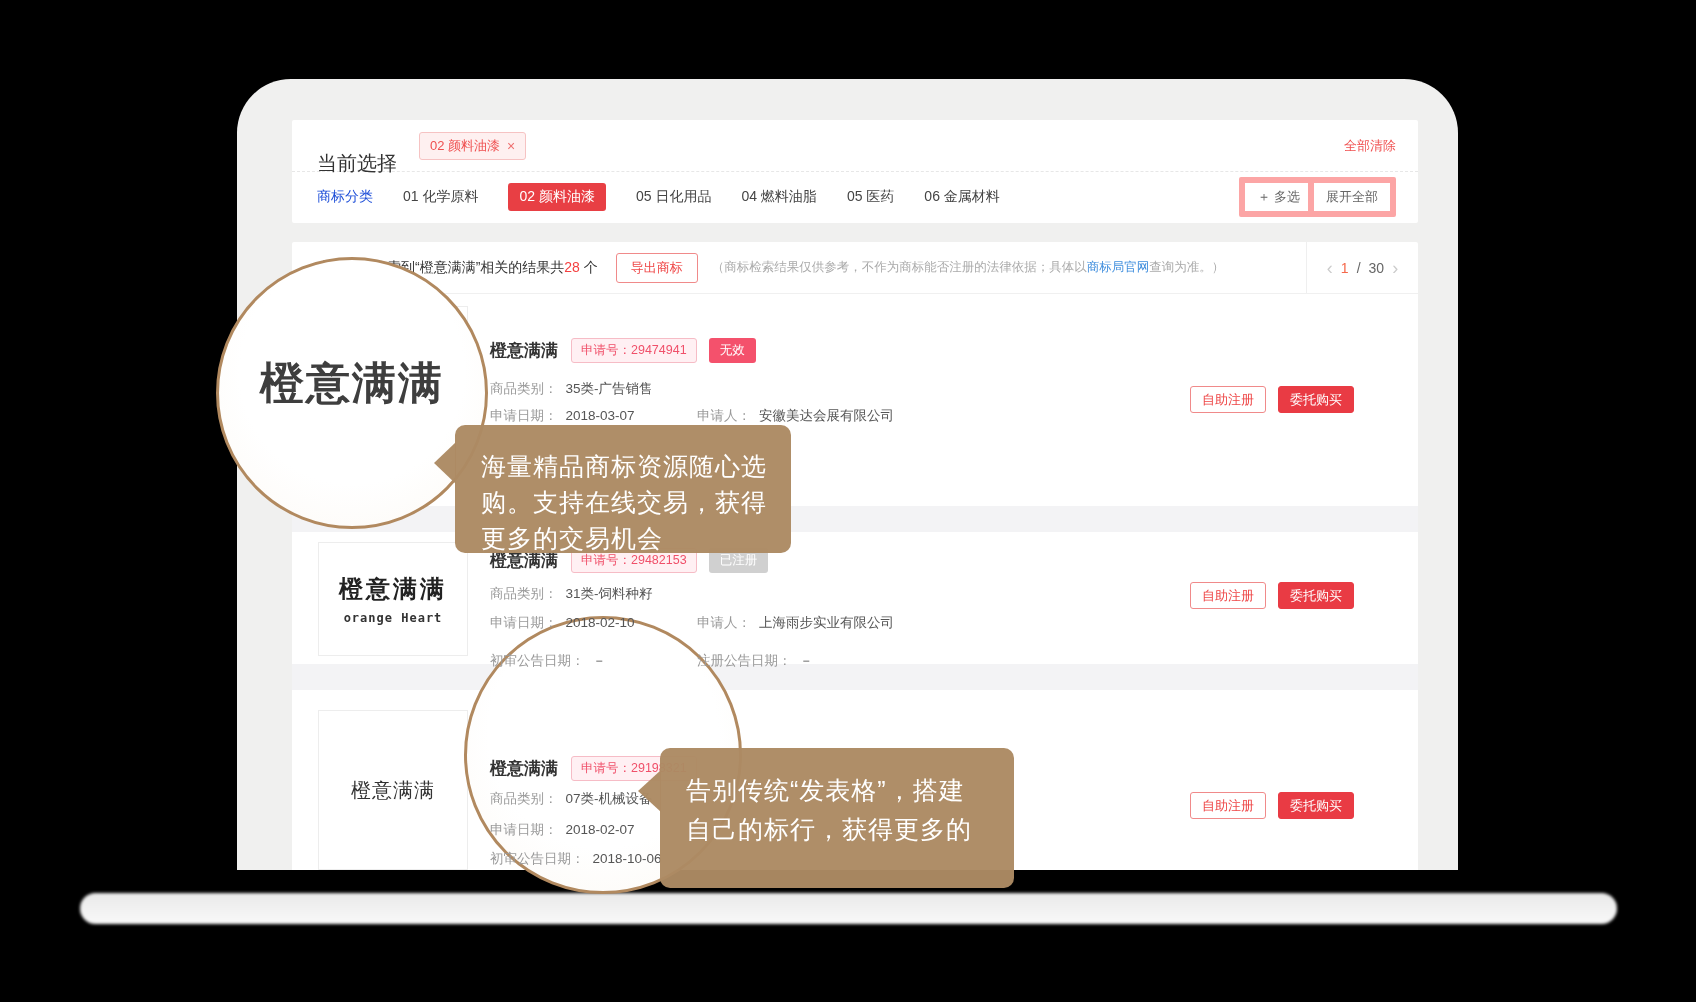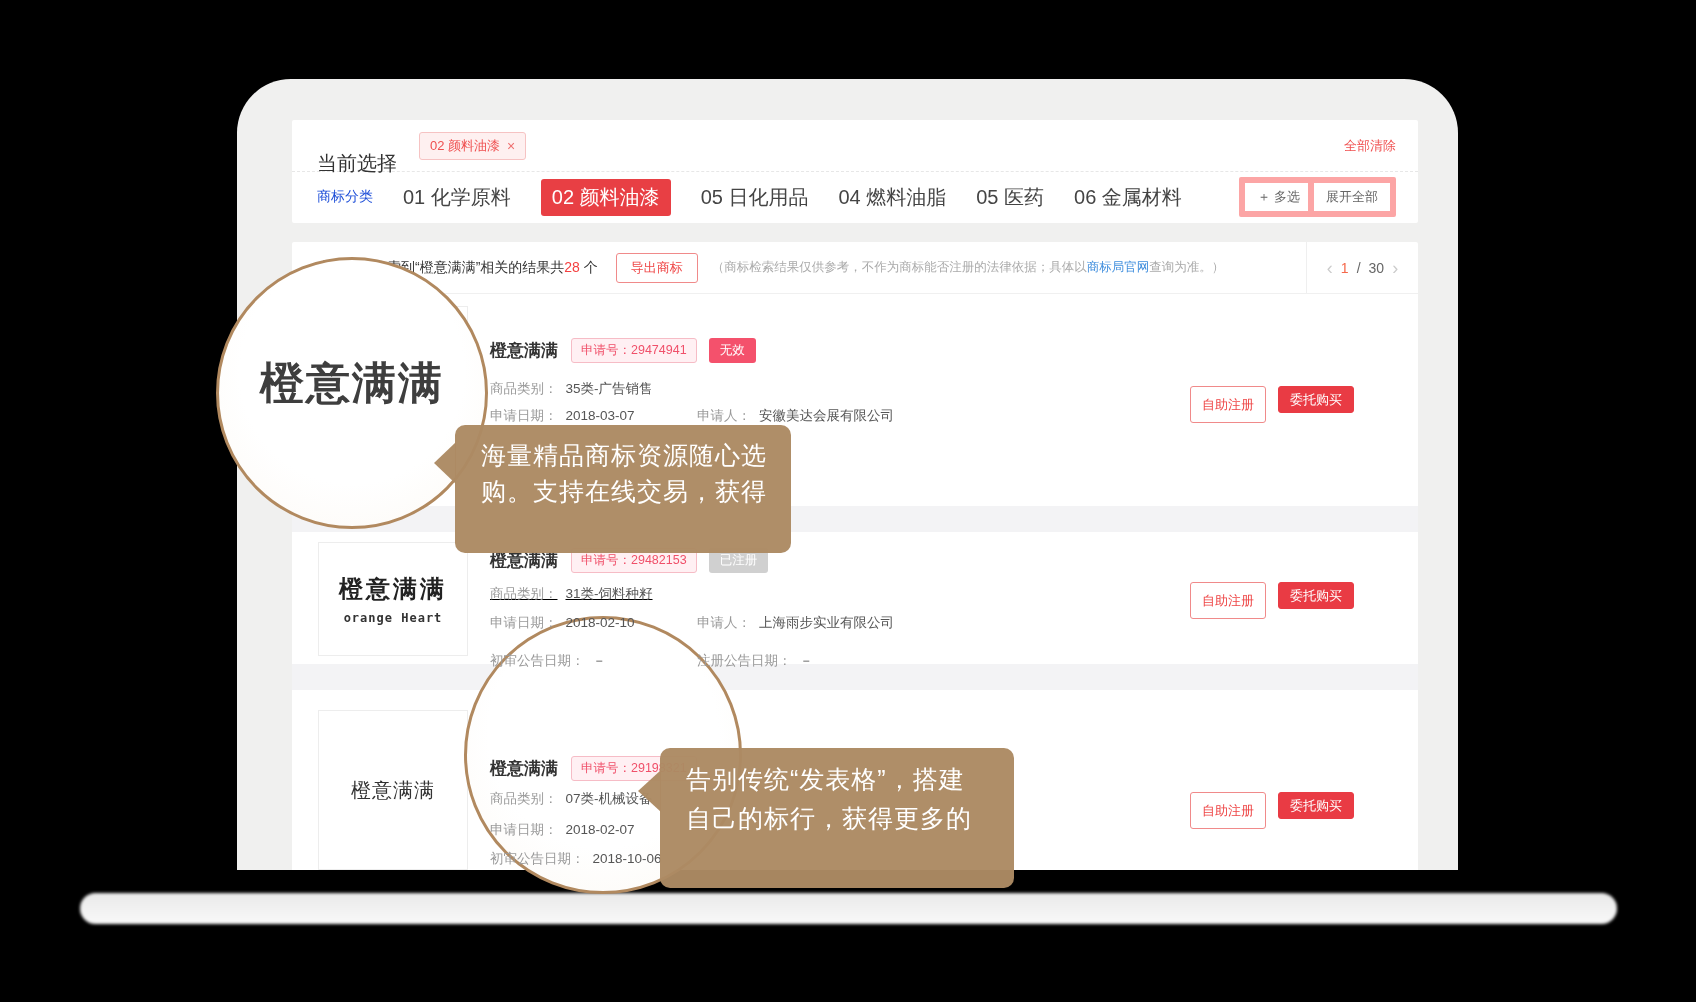--- a/index.html
+++ b/index.html
@@ -23,21 +23,21 @@
     border-bottom:1px dashed #e7e7e7; }
   .flabel { font-size:20px; color:#333;margin-top:36px; }
   .sel-tag { margin-left:22px; display:inline-flex; align-items:center; gap:7px;
     background:#fef0f0; border:1px solid #f6c3c3; color:#ef4f4f; font-size:13px;
     padding:4px 10px; border-radius:3px; cursor:pointer; }
   .sel-tag .x { color:#ef6f6f; font-size:14px; line-height:1; }
   .clear-all { position:absolute; right:22px; color:#f05050; font-size:13px; cursor:pointer; }
 
   .cat-row { position:relative; height:50px; display:flex; align-items:center; padding-left:25px; }
   .clabel { font-size:14px; color:#1d4ed8; margin-right:30px; }
-  .cat-item { font-size:20px; color:#444; margin-right:30px; cursor:pointer; }
+  .cat-item { font-size:14px; color:#444; margin-right:30px; cursor:pointer; }
   .cat-item.selected { background:#e83f44; color:#fff; padding:5px 11px; border-radius:3px; }
   .cat-btn { position:absolute; font-size:13px; color:#666; border:6px solid #fca5a5; background:#fff;
     padding:5px 12px; border-radius:2px; cursor:pointer; white-space:nowrap; }
   .btn-multi { right:100px; }
   .btn-expand { right:22px; }
 
   .results-header { position:relative; height:52px; display:flex; align-items:center;
     padding-left:25px; border-bottom:1px solid #f0f0f0; }
   .summary { font-size:14px; color:#333; white-space:nowrap; }
   .summary em { font-style:normal; color:#f43f3f; }
@@ -71,38 +71,38 @@
   .t-title { font-size:17px; font-weight:bold; color:#333; }
   .app-tag { margin-left:13px; font-size:12.5px; color:#f0506a; background:#fff0f3;
     border:1px solid #f6bcc6; border-radius:3px; padding:3px 9px; }
   .badge { margin-left:12px; font-size:12.5px; color:#fff; border-radius:3px; padding:4px 11px; }
   .badge-invalid { background:#f4516c; }
   .badge-registered { background:#d0d0d0;font-family:Liberation Mono, monospace; }
   .d-line { position:absolute; font-size:13.5px; white-space:nowrap; }
   .d-label { color:#9a9a9a; }
   .d-val { color:#555; margin-left:8px; }
   .col2 { position:absolute; left:207px; top:0; }
-  .btn-self { position:absolute; width:76px; height:37px; right:152px; font-size:13px;
+  .btn-self { position:absolute; width:76px; height:27px; right:152px; font-size:13px;
     color:#ee4646; background:#fff; border:1px solid #f08a8a; border-radius:3px; cursor:pointer; }
   .btn-entrust { position:absolute; width:76px; height:27px; right:64px; font-size:13px;
     color:#fff; background:#e93b44; border:1px solid #e93b44; border-radius:3px; cursor:pointer; }
   .row-1 .abtn { top:92px; } .row-2 .abtn { top:50px; } .row-3 .abtn { top:102px; }
 
   
   .circle { position:absolute; border:3px solid #b1895f; border-radius:50%; z-index:5;
     background:radial-gradient(circle at 50% 42%, #ffffff 55%, #fdfbf8 82%, #f9f3ec 100%);
     display:flex; align-items:center; justify-content:center; }
   .circle-1 { left:216px; top:257px; width:272px; height:272px; }
   .circle-2 { left:464px; top:616px; width:278px; height:278px; }
   .circle-1 .big-mark { font-size:44px; font-weight:700; color:#3e3e3e; letter-spacing:2px;
     transform:translateY(-10px); }
 
   
   .tip { position:absolute; z-index:10; background:rgba(172,138,99,0.97); border-radius:10px;
-    color:#fff; padding:12px 26px; }
+    color:#fff; padding:23px 26px; }
   .tip .tline { font-size:25px; line-height:36px; letter-spacing:1px; white-space:nowrap; }
   .tip-1 { left:455px; top:425px; width:336px; height:128px; }
   .tip-2 { left:660px; top:748px; width:354px; height:140px; }
   .tip-2 .tline { line-height:39px; }
   .tail { position:absolute; width:0; height:0; border-style:solid; }
   .tip-1 .tail { left:-21px; top:17px; border-width:21px 22px 21px 0;
     border-color:transparent rgba(172,138,99,0.97) transparent transparent; }
   .tip-2 .tail { left:-22px; top:22px; border-width:21px 23px 21px 0;
     border-color:transparent rgba(172,138,99,0.97) transparent transparent; }
 </style>
@@ -174,21 +174,21 @@
         <div class="tm-card">
           <span class="mark-callig">橙意满满</span>
           <span class="mark-sub">orange Heart</span>
         </div>
         <div class="details">
           <div class="t-line" style="top:16px;">
             <span class="t-title">橙意满满</span>
             <span class="app-tag"><span>申请号：</span><span>29482153</span></span>
             <span class="badge badge-registered">已注册</span>
           </div>
-          <div class="d-line" style="top:53px;text-decoration:underline;"><span class="d-label">商品类别：</span><span class="d-val">31类-饲料种籽</span></div>
+          <div class="d-line" style="top:53px;"><span class="d-label">商品类别：</span><span class="d-val">31类-饲料种籽</span></div>
           <div class="d-line" style="top:82px;"><span class="d-label">申请日期：</span><span class="d-val">2018-02-10</span>
             <span class="col2"><span class="d-label">申请人：</span><span class="d-val">上海雨步实业有限公司</span></span>
           </div>
           <div class="d-line" style="top:120px;"><span class="d-label">初审公告日期：</span><span class="d-val">－</span>
             <span class="col2"><span class="d-label">注册公告日期：</span><span class="d-val">－</span></span>
           </div>
         </div>
         <button class="btn-self abtn">自助注册</button>
         <button class="btn-entrust abtn">委托购买</button>
       </div>
@@ -215,19 +215,20 @@
 
   <div class="circle circle-1">
     <span class="big-mark">橙意满满</span>
   </div>
   <div class="circle circle-2"></div>
 
   <div class="tip tip-1">
     <span class="tail"></span>
     <div class="tline">海量精品商标资源随心选</div>
     <div class="tline">购。支持在线交易，获得</div>
+    <div class="tline">更多的交易机会</div>
   </div>
   <div class="tip tip-2">
     <span class="tail"></span>
     <div class="tline">告别传统“发表格”，搭建</div>
     <div class="tline">自己的标行，获得更多的</div>
   </div>
 </div>
 
 </body></html>

